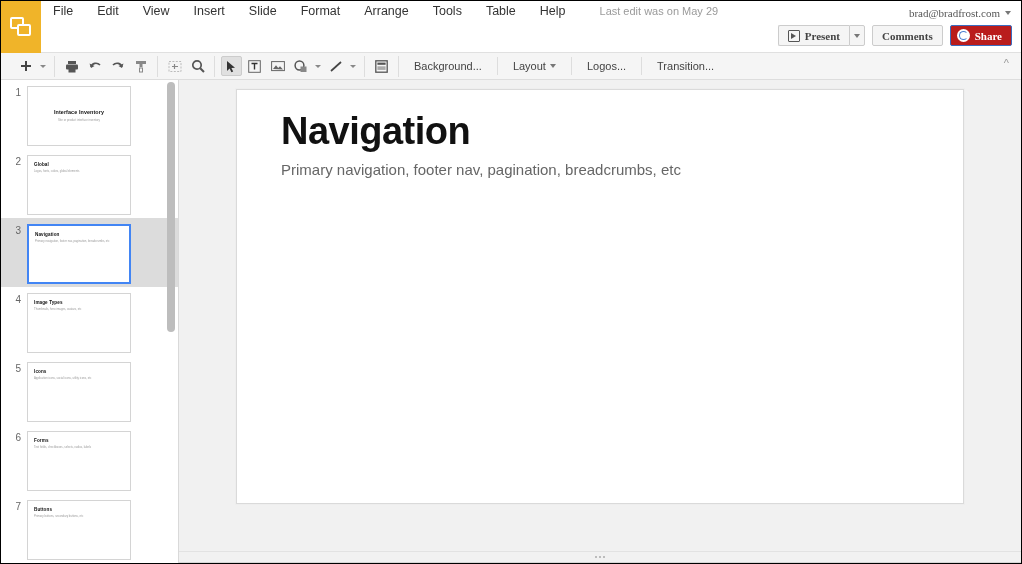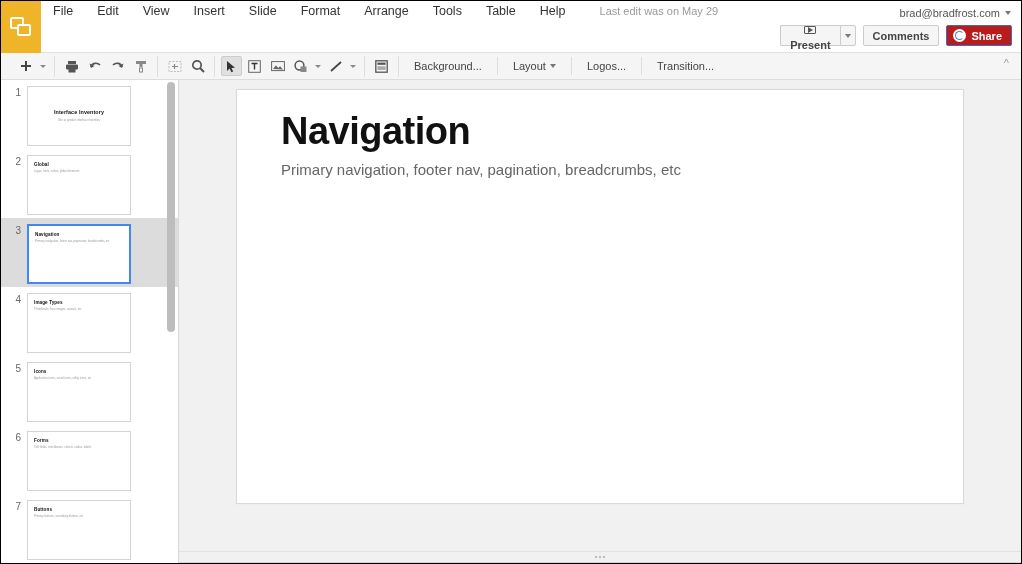--- a/index.html
+++ b/index.html
@@ -54,39 +54,39 @@
   }
   .menu-item {
     font-size: 12.5px; color: #333; padding: 2px 8px; cursor: default;
     white-space: nowrap;
   }
   .menu-item:first-child { padding-left: 0; }
   .last-edit {
     font-size: 11px; color: #9a9a9a; margin-left: 18px; white-space: nowrap;
   }
   .header-right {
-    position: absolute; right: 0; top: 0; height: 52px; width: 300px;
+    position: absolute; right: 0; top: 0; height: 52px; width: 300px; font-family: Liberation Serif, serif;
   }
   .account {
     position: absolute; right: 10px; top: 6px;
     font-size: 11px; color: #555; display: flex; align-items: center; gap: 5px;
   }
   .caret-sm {
     width: 0; height: 0; border-left: 3.5px solid transparent;
     border-right: 3.5px solid transparent; border-top: 4px solid #777;
   }
   .btn-row {
     position: absolute; right: 9px; top: 24px; display: flex; align-items: center; gap: 7px;
   }
   .btn {
     height: 21px; border: 1px solid #ccc; background: #f5f5f5; border-radius: 2px;
     font-size: 11px; color: #444; display: flex; align-items: center;
     padding: 0 9px; font-weight: bold; white-space: nowrap;
   }
-  .btn-present { gap: 5px; border-right: none; border-radius: 2px 0 0 2px; flex-direction: column;}
+  .btn-present { gap: 5px; border-right: none; border-radius: 2px 0 0 2px;}
   .btn-present-caret {
     height: 21px; width: 16px; border: 1px solid #ccc; background: #f5f5f5;
     border-radius: 0 2px 2px 0; display: flex; align-items: center; justify-content: center;
   }
   .present-icon {
     width: 12px; height: 12px; border: 1.5px solid #555; border-radius: 1px;
     display: flex; align-items: center; justify-content: center;
   }
   .present-icon i {
     width: 0; height: 0; border-left: 5px solid #555;

